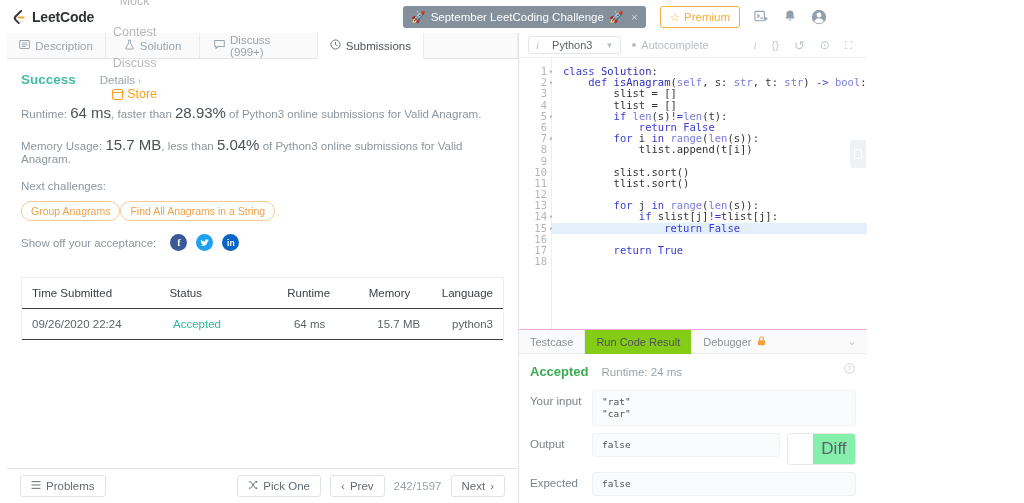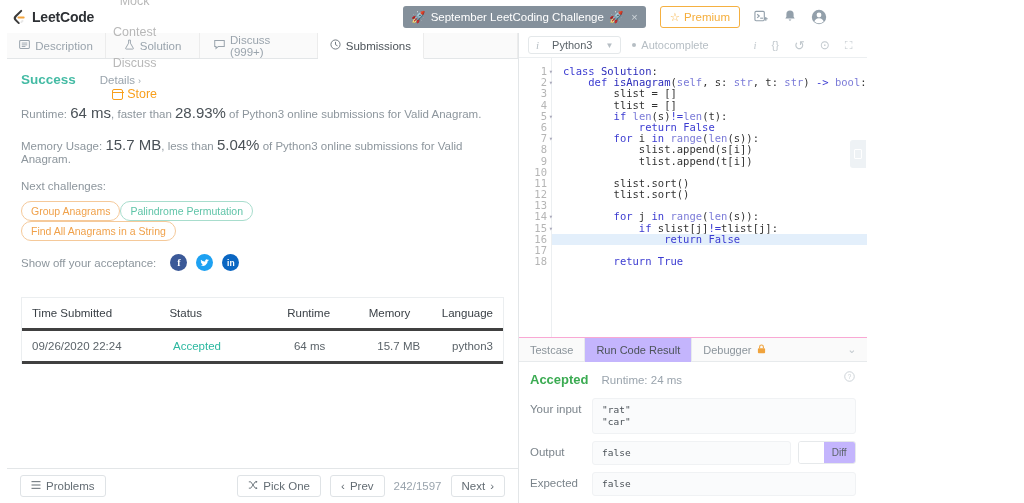--- a/index.html
+++ b/index.html
@@ -86,21 +86,21 @@
   .chip.green { color: #5fc4a8; border: 1px solid #a8ddcd; }
   .share-row { display: flex; align-items: center; gap: 9px; }
   .share-label { font-size: 11.5px; color: #8d969d; margin-right: 5px; }
   .sbtn { width: 17px; height: 17px; border-radius: 50%; display: flex; align-items: center; justify-content: center; color: #fff; font-size: 10px; font-weight: bold; cursor: pointer; font-family: "Liberation Serif", serif; }
   .sbtn.fb { background: #3b5998; }
   .sbtn.tw { background: #1da1f2; }
   .sbtn.li { background: #0a66c2; font-size: 8.5px; font-family: "Liberation Sans", sans-serif; }
 
   
   .subtable { margin-top: 26px; width: 483px; border: 1px solid #ebeef0; border-bottom: none; font-size: 11.5px; }
-  .trow { display: flex; border-bottom: 3px solid #404040; }
+  .trow { display: flex; border-bottom: 1px solid #404040; }
   .tcell { padding: 9px 10px; color: #5b6369; }
   .trow.head .tcell { color: #3b4147; }
   .c1 { width: 146px; }
   .c2 { width: 125px; }
   .c3 { width: 86px; }
   .c4 { width: 77px; }
   .c5 { flex: 1; }
   .accepted { color: #2cb8a0; cursor: pointer; }
 
   
@@ -147,37 +147,37 @@
   .note-handle {
     position: absolute; right: 1px; top: 82px; width: 16px; height: 28px;
     background: #eef2f5; border-radius: 3px 0 0 3px; display: flex; align-items: center; justify-content: center;
   }
   .note-handle .pg { width: 8px; height: 10px; border: 1.4px solid #fff; border-radius: 1px; }
 
   
   .rpanel { flex: 0 0 157px; border-top: 1px solid #f9a8d4; display: flex; flex-direction: column; background: #fff; }
   .rtabs { height: 24px; flex: 0 0 24px; display: flex; background: #fafafa; border-bottom: 1px solid #e7eaec; align-items: stretch; }
   .rtab { font-size: 11px; color: #8b949b; display: flex; align-items: center; padding: 0 11px; cursor: pointer; gap: 5px; }
-  .rtab.active { background: #c4b5fd; color: #4c5359; border-right: 1px solid #e7eaec; border-left: 1px solid #e7eaec; margin-bottom: -1px; }
+  .rtab.active { background: #84cc16; color: #4c5359; border-right: 1px solid #e7eaec; border-left: 1px solid #e7eaec; margin-bottom: -1px; }
   .chev-dn { margin-left: auto; color: #c2c9ce; font-size: 11px; padding: 0 10px; display: flex; align-items: center; cursor: pointer; }
   .rbody { flex: 1; padding: 10px 11px 0 11px; overflow: hidden; position: relative; }
   .res-head { display: flex; align-items: baseline; gap: 13px; margin-bottom: 11px; }
   .res-status { color: #3bab52; font-size: 13px; font-weight: bold; }
   .res-rt { color: #9aa4ad; font-size: 11.5px; }
   .qmark { position: absolute; right: 12px; top: 9px; color: #c8cfd4; font-size: 11px; cursor: pointer; }
   .iorow { display: flex; align-items: flex-start; margin-bottom: 7px; }
   .iolabel { width: 62px; flex: 0 0 62px; font-size: 11.5px; color: #7b848b; padding-top: 5px; }
   .iobox {
     flex: 1; background: #fafbfc; border: 1px solid #f0f2f4; border-radius: 3px;
     padding: 5px 9px; font-family: "DejaVu Sans Mono", monospace; font-size: 9.5px;
     color: #4a5157; line-height: 12px; white-space: pre;
   }
   .difftoggle { display: flex; align-items: stretch; margin-left: 7px; border: 1px solid #e6e9eb; border-radius: 3px; overflow: hidden; cursor: pointer; }
   .difftoggle .knob { width: 25px; background: #fff; }
-  .difftoggle .dlabel { background: #c4b5fd; color: #5b6369; font-size: 10px; padding: 5px 8px; }
+  .difftoggle .dlabel { background: #86efac; color: #5b6369; font-size: 17px; padding: 5px 8px; }
 
   
   .rbottom {
     height: 35px; flex: 0 0 35px; border-top: 1px solid #e3e6e8;
     display: flex; align-items: center; padding: 0 13px; gap: 16px; background: #fff;
   }
   .conslink { font-size: 11.5px; color: #7b848b; cursor: pointer; }
   .conslink .ca { font-size: 8px; margin-left: 3px; color: #9aa4ad; }
   .runbtn {
     margin-left: auto; border: 1px solid #dfe3e6; background: #fff; border-radius: 3px;
@@ -325,21 +325,20 @@
           <span>Memory Usage:</span>
           <span class="big">15.7 MB</span><span>, less than</span>
           <span class="big">5.04%</span>
           <span>of Python3 online submissions for Valid Anagram.</span>
         </div>
 
         <div class="nxt">Next challenges:</div>
 
         <div class="chips">
           <span class="chip orange">Group Anagrams</span>
-          <span class="chip green">Palindrome Permutation</span>
           <span class="chip orange">Find All Anagrams in a String</span>
         </div>
 
         <div class="share-row">
           <span class="share-label">Show off your acceptance:</span>
           <span class="sbtn fb">f</span>
           <span class="sbtn tw">
             <svg width="10" height="10" viewBox="0 0 12 12">
                 <path d="M11 2.6a4 4 0 0 1-1.1.3 2 2 0 0 0 .85-1.05 4 4 0 0 1-1.2.45 1.95 1.95 0 0 0-3.35 1.75A5.55 5.55 0 0 1 1.2 2a1.95 1.95 0 0 0 .6 2.6 1.9 1.9 0 0 1-.88-.24 1.95 1.95 0 0 0 1.56 1.9 2 2 0 0 1-.88.04 1.95 1.95 0 0 0 1.82 1.35A3.9 3.9 0 0 1 0.7 8.5a5.5 5.5 0 0 0 8.5-4.9 4 4 0 0 0 1-1z" fill="#fff"></path>
               </svg>
@@ -440,21 +439,20 @@
             <div class="gline">18</div>
           </div>
         <div class="code" id="codebody">
             <div class="cline"><span class="kw">class</span> <span class="fn">Solution</span>:</div>
             <div class="cline">    <span class="kw">def</span> <span class="fn">isAnagram</span>(<span class="bi">self</span>, s: <span class="bi">str</span>, t: <span class="bi">str</span>) <span class="op">-&gt;</span> <span class="bi">bool</span>:</div>
             <div class="cline">        slist = []</div>
             <div class="cline">        tlist = []</div>
             <div class="cline">        <span class="kw">if</span> <span class="bi">len</span>(s)<span class="op">!=</span><span class="bi">len</span>(t):</div>
             <div class="cline">            <span class="kw">return</span> <span class="kw">False</span></div>
             <div class="cline">        <span class="kw">for</span> i <span class="kw">in</span> <span class="bi">range</span>(<span class="bi">len</span>(s)):</div>
-            <div class="cline">            slist.append(s[i])</div>
             <div class="cline">            tlist.append(t[i])</div>
             <div class="cline">&nbsp;</div>
             <div class="cline">        slist.sort()</div>
             <div class="cline">        tlist.sort()</div>
             <div class="cline">&nbsp;</div>
             <div class="cline">        <span class="kw">for</span> j <span class="kw">in</span> <span class="bi">range</span>(<span class="bi">len</span>(s)):</div>
             <div class="cline">            <span class="kw">if</span> slist[j]<span class="op">!=</span>tlist[j]:</div>
             <div class="cline hl">                <span class="kw">return</span> <span class="kw">False</span></div>
             <div class="cline">&nbsp;</div>
             <div class="cline">        <span class="kw">return</span> <span class="kw">True</span></div>

